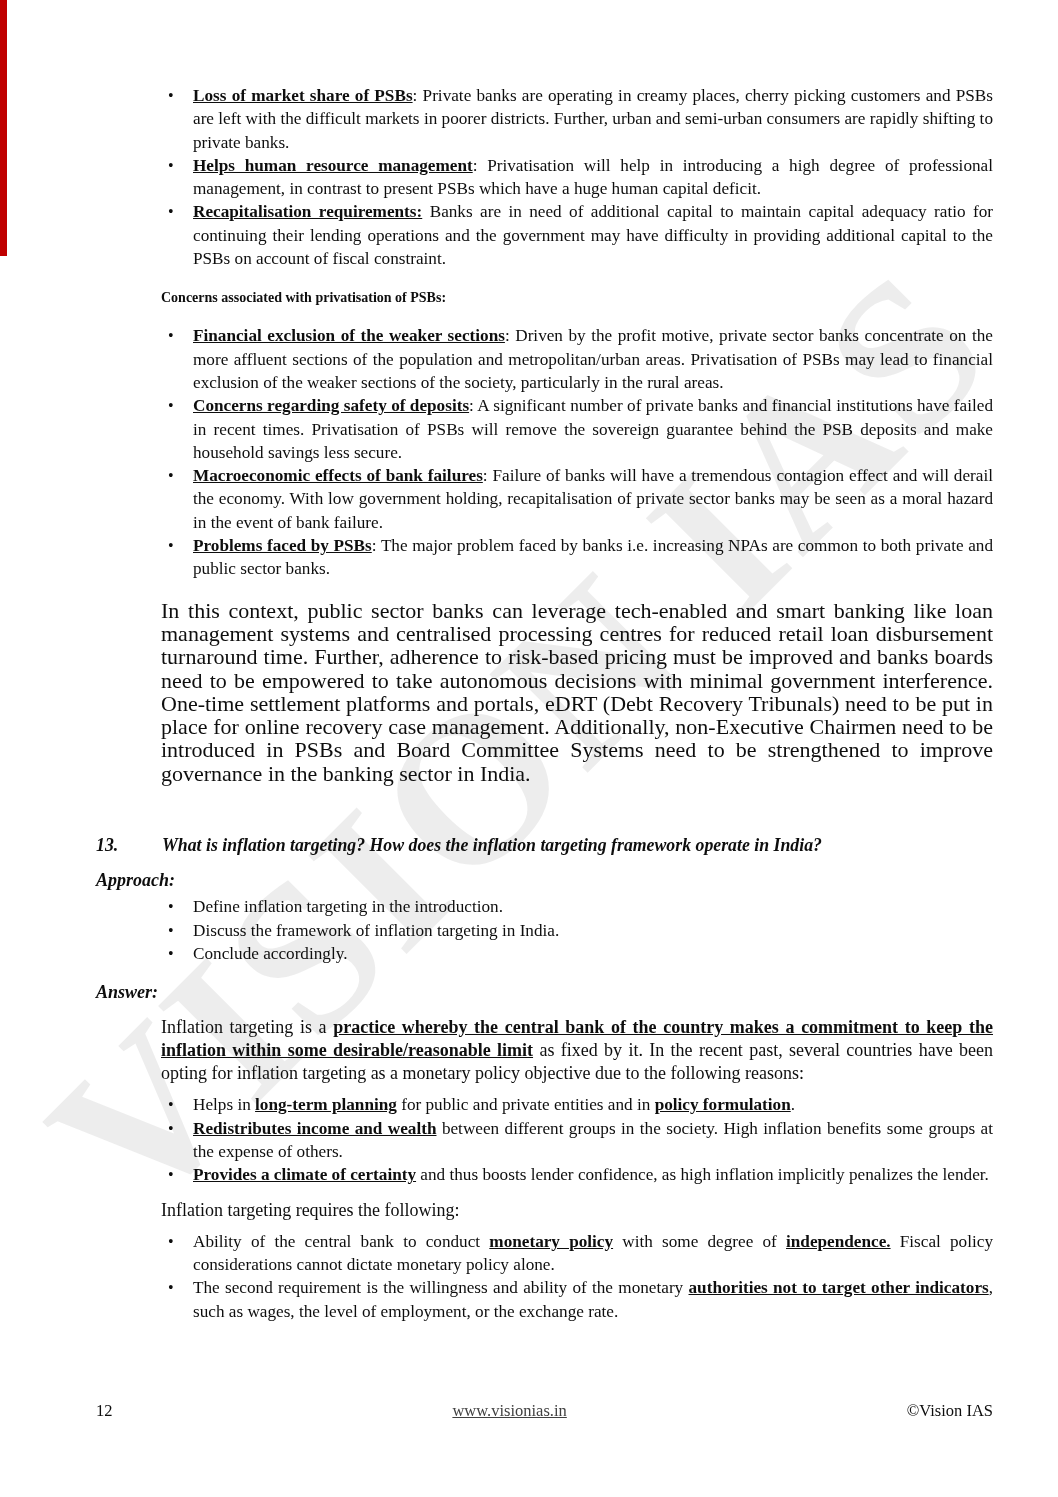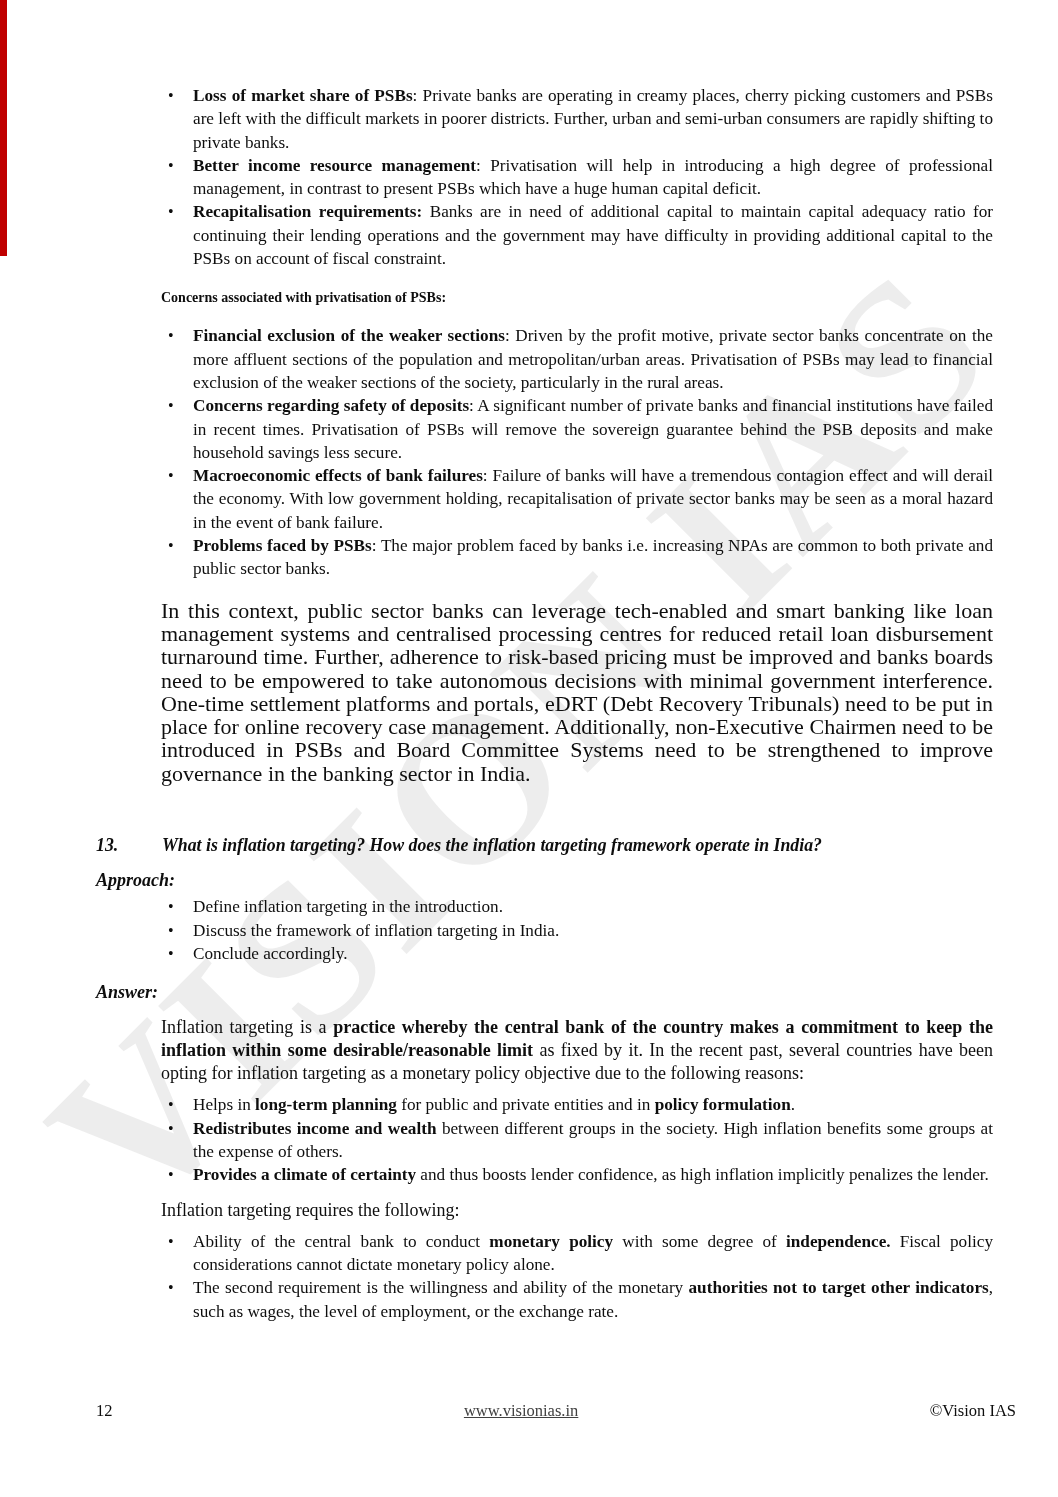--- a/index.html
+++ b/index.html
@@ -26,37 +26,37 @@
   .qnum { width:66px; flex:0 0 66px; }
   .label { margin-top:10px; font-weight:bold; font-style:italic; font-size:18px; line-height:24px; }
   ul.alist { list-style:none; margin:3px 0 0 65px; padding:0; }
   ul.alist li { position:relative; padding-left:32px; font-size:17.2px; line-height:23.5px; }
   ul.alist li::before { content:"\2022"; position:absolute; left:7px; font-size:16px; }
   ul.blist.tight { margin-top:8px; }
   p.intro { margin:12px 0 0 65px; text-align:justify; font-size:18px; line-height:23.3px; }
   .footer {
     position:absolute; left:0; top:1401px; width:1058px; z-index:1;
     display:flex; align-items:baseline; justify-content:space-between;
-    padding:0 42px 0 96px; box-sizing:border-box; font-size:16.5px;
+    padding:0 65px 0 96px; box-sizing:border-box; font-size:16.5px;
   }
   .footer .url { color:#404040; text-decoration:underline; cursor:pointer; }
-  b { font-weight:bold; }
+  b { font-weight:bold;text-decoration:underline; }
 </style>
 </head>
 <body>
 
 <div class="page">
   <div class="red-mark"></div>
   <div class="watermark">VISION IAS</div>
 
   <div class="content">
 
     <ul class="blist">
       <li><b>Loss of market share of PSBs</b><span>: Private banks are operating in creamy places, cherry picking customers and PSBs are left with the difficult markets in poorer districts. Further, urban and semi-urban consumers are rapidly shifting to private banks.</span></li>
-      <li><b>Better income resource management</b><span>: Privatisation will help in introducing a high degree of professional management, in contrast to present PSBs which have a huge human capital deficit.</span></li>
+      <li><b>Helps human resource management</b><span>: Privatisation will help in introducing a high degree of professional management, in contrast to present PSBs which have a huge human capital deficit.</span></li>
       <li><b>Recapitalisation requirements:</b><span> Banks are in need of additional capital to maintain capital adequacy ratio for continuing their lending operations and the government may have difficulty in providing additional capital to the PSBs on account of fiscal constraint.</span></li>
     </ul>
 
     <h3 class="subhead">Concerns associated with privatisation of PSBs:</h3>
 
     <ul class="blist">
       <li><b>Financial exclusion of the weaker sections</b><span>: Driven by the profit motive, private sector banks concentrate on the more affluent sections of the population and metropolitan/urban areas. Privatisation of PSBs may lead to financial exclusion of the weaker sections of the society, particularly in the rural areas.</span></li>
       <li><b>Concerns regarding safety of deposits</b><span>: A significant number of private banks and financial institutions have failed in recent times. Privatisation of PSBs will remove the sovereign guarantee behind the PSB deposits and make household savings less secure.</span></li>
       <li><b>Macroeconomic effects of bank failures</b><span>: Failure of banks will have a tremendous contagion effect and will derail the economy. With low government holding, recapitalisation of private sector banks may be seen as a moral hazard in the event of bank failure.</span></li>
       <li><b>Problems faced by PSBs</b><span>: The major problem faced by banks i.e. increasing NPAs are common to both private and public sector banks.</span></li>

